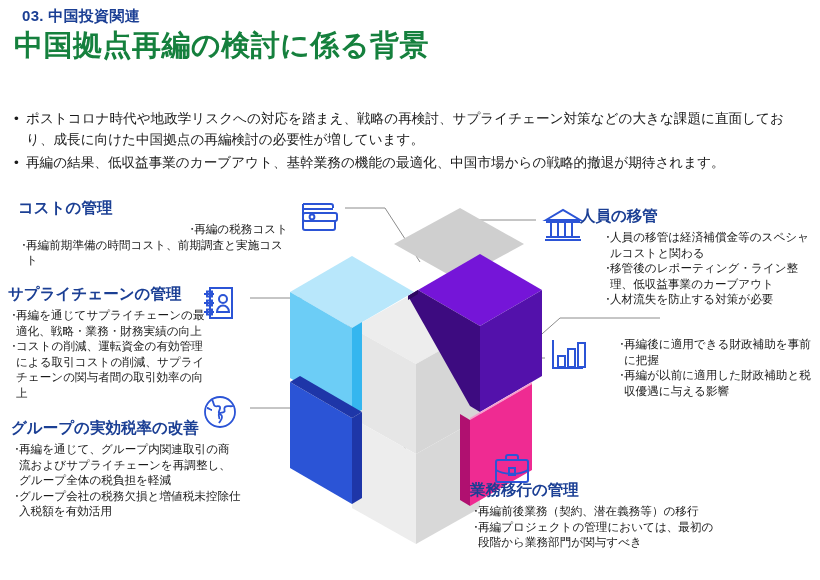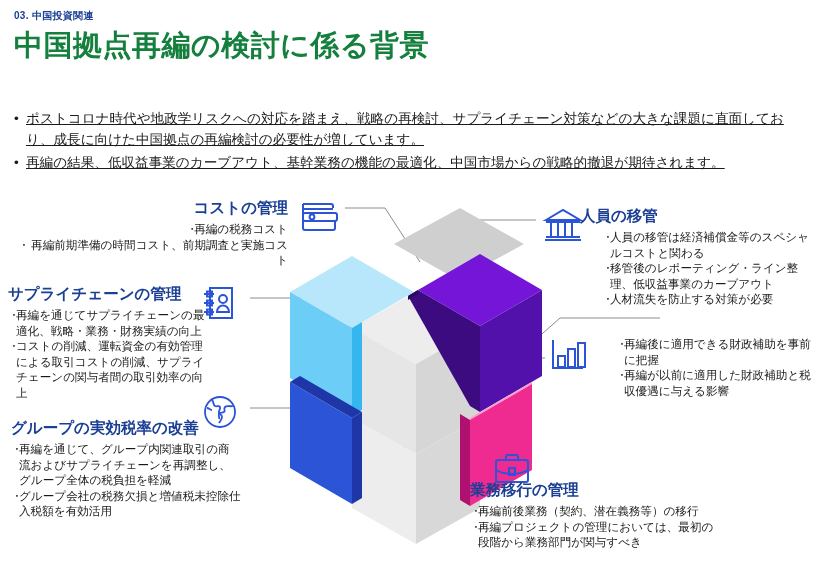--- a/index.html
+++ b/index.html
@@ -17,25 +17,26 @@
   }
 
   
   #slide-header {
     position: absolute;
     left: 14px;
     top: 8px;
     width: 790px;
   }
   #eyebrow {
-    font-size: 10px;
+    font-size: 15px;
     font-weight: bold;
     color: #1b3f94;
     letter-spacing: 0.3px;
     line-height: 16px;
+    margin-left: 8px;
   }
   #slide-title {
     font-size: 29px;
     font-weight: bold;
     color: #15803d;
     letter-spacing: 0.5px;
     line-height: 38px;
     margin-top: 2px;
   }
 
@@ -55,21 +56,21 @@
     margin-bottom: 2px;
   }
   .intro-item .dot {
     width: 12px;
     flex: 0 0 12px;
     text-align: left;
     color: #1a1a1a;
     font-size: 13.6px;
     line-height: 21px;
   }
-  .intro-item .txt { flex: 1 1 auto; text-decoration: underline; }
+  .intro-item .txt { flex: 1 1 auto; }
 
   
   #diagram {
     position: absolute;
     left: 0;
     top: 178px;
     width: 820px;
     height: 402px;
   }
   #connectors {
@@ -102,21 +103,21 @@
     color: #1a1a1a;
   }
   .b-item .dot {
     flex: 0 0 8px;
     width: 8px;
     font-size: 11.6px;
     line-height: 15.6px;
   }
   .b-item .txt { flex: 1 1 auto; }
 
-  .align-right { text-align: right; }
+  .align-right { }
   .align-right .b-item { justify-content: flex-end; }
   .align-right .b-item .txt { flex: 0 1 auto; }
 
   .icon-box {
     position: absolute;
     color: #2b54d6;
   }
   .icon-box svg { display: block; }
 
   

